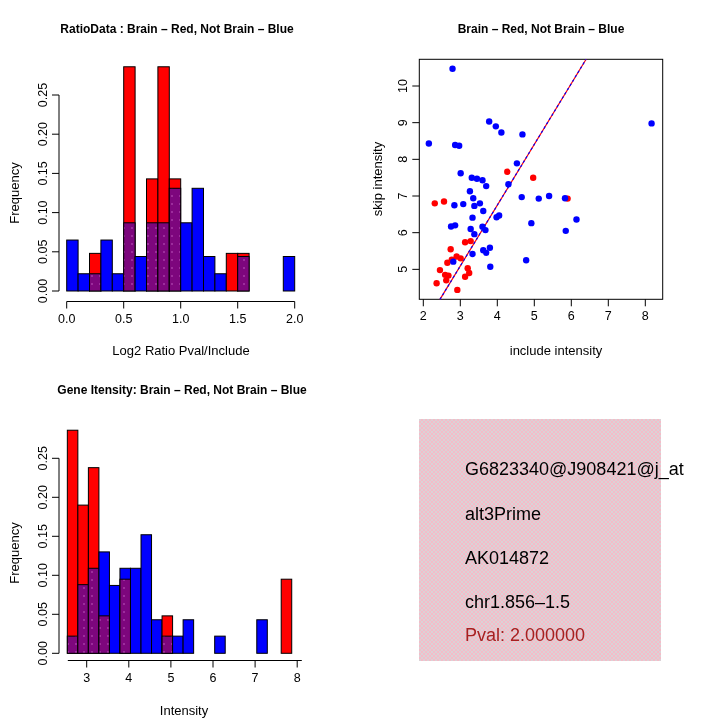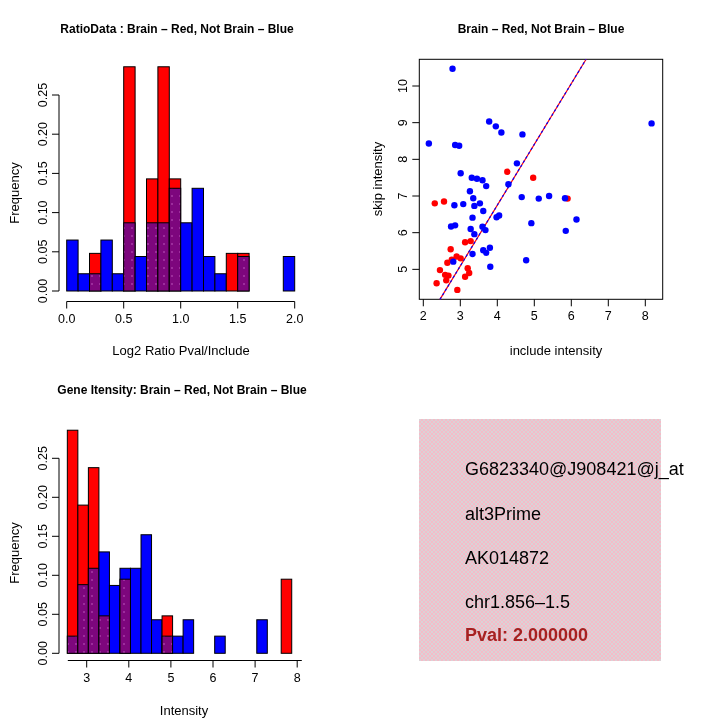--- a/index.html
+++ b/index.html
@@ -238,16 +238,16 @@
       <rect x="214.68400000000003" y="276.14" width="10.525" height="17.160000000000025" fill="#0000FF" stroke="#000000" stroke-width="1"></rect>
       <rect x="256.784" y="259.76" width="10.525" height="33.54000000000002" fill="#0000FF" stroke="#000000" stroke-width="1"></rect>
       <rect x="281.202" y="219.20000000000002" width="10.525" height="74.1" fill="#FF0000" stroke="#000000" stroke-width="1"></rect>
     </svg>
 
   <div id="info">
     <div class="il" style="top:40px">G6823340@J908421@j_at</div>
     <div class="il" style="top:85px">alt3Prime</div>
     <div class="il" style="top:129px">AK014872</div>
     <div class="il" style="top:173px">chr1.856–1.5</div>
-    <div class="il" style="top: 206px; color: rgb(166, 33, 33); font-weight: bold;">Pval: 2.000000</div>
+    <div class="il" style="top: 206px; color: rgb(166, 33, 33);">Pval: 2.000000</div>
   </div>
 
 </div>
 
 </body></html>

